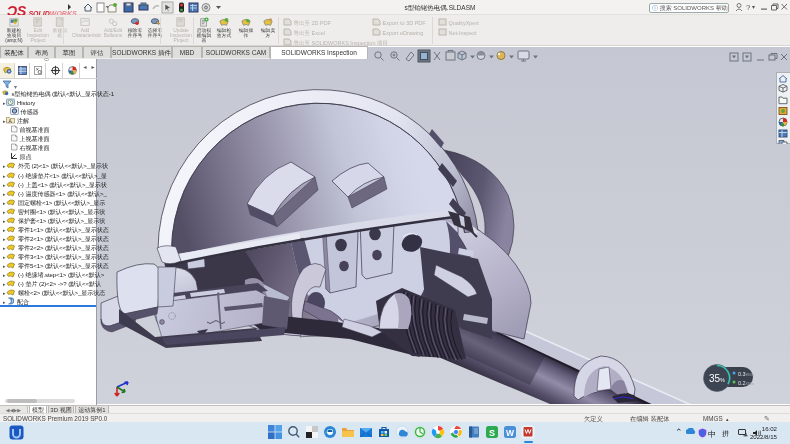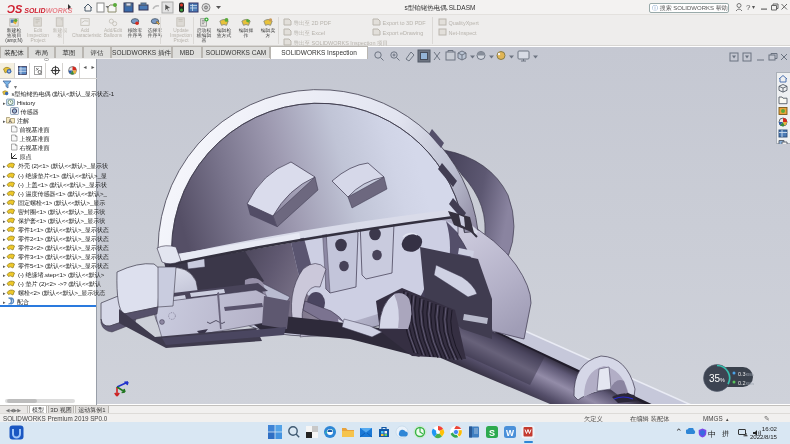--- a/index.html
+++ b/index.html
@@ -360,21 +360,21 @@
         <path d="M736 11 q3 -4 6 0" fill="none" stroke="#777"></path>
         <text x="746" y="10" font-size="8" fill="#555" font-family="Liberation Sans">?</text>
         <text x="752" y="9" font-size="6" fill="#555" font-family="Liberation Sans">▾</text>
         <rect x="761" y="8.5" width="6" height="1.2"></rect>
         <path d="M771.5 5.5 h5 v4.5 h-5 z" fill="none" stroke="#666"></path>
         <path d="M773 5.5 v-1.5 h5 v4.5 h-1.5" fill="none" stroke="#666"></path>
         <path d="M781.5 4 l5.5 5.5 M787 4 l-5.5 5.5" stroke="#666" stroke-width="1"></path>
       </g>
     </svg>
   </div>
-  <div id="logo" class="abs"><span style="font-size:11px">ƆS</span> SOLID<span style="color:#e8858d">WORKS</span></div>
+  <div id="logo" class="abs"><span style="font-size:14px">ƆS</span> SOLID<span style="color:#e8858d">WORKS</span></div>
   <div id="doctitle" class="abs">s型铂铑热电偶.SLDASM</div>
   <div id="searchbox" class="abs"><span style="color:#4a7ab5">ⓘ</span> 搜索 SOLIDWORKS 帮助&nbsp;&nbsp;</div>
 
   <div id="ribbon" class="abs">
     <div class="rbtn" style="left:1px;"><svg class="ricon" viewBox="0 0 12 12">
           <rect x="1" y="2" width="10" height="9" fill="#e8e6e2" stroke="#b5b1aa"></rect>
           <path d="M2 3 l4 0 0 4 -4 0z" fill="#4a7ab5"></path>
           <path d="M6 3 l4 2 -2 4 -3-2z" fill="#e8b23a"></path>
           <circle cx="8" cy="4" r="2" fill="#5aaa3a"></circle>
         </svg><b>新建检<br>查项目<br>(amp;N)</b></div>

